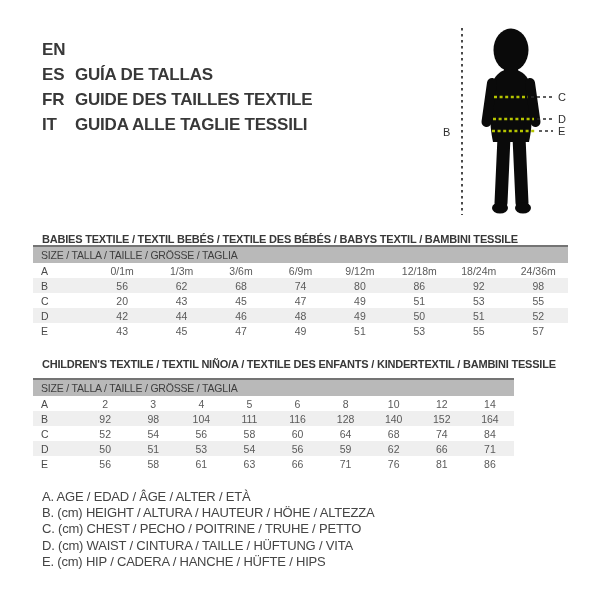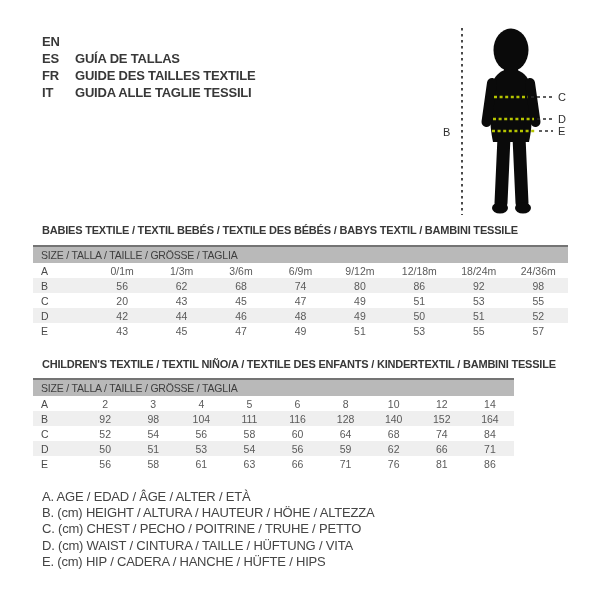--- a/index.html
+++ b/index.html
@@ -4,27 +4,27 @@
 <style>
   html,body{margin:0;padding:0;}
   body{
     width:600px;height:600px;position:relative;background:#ffffff;
     font-family:"Liberation Sans","DejaVu Sans",sans-serif;
     -webkit-font-smoothing:antialiased;
     color:#3a3a3a;overflow:hidden;
   }
   
   .langs{position:absolute;left:42px;top:33px;}
-  .lang-row{display:flex;line-height:17px;font-size:13px;font-weight:bold;letter-spacing:-.2px;color:#383838;}
+  .lang-row{display:flex;line-height:17px;font-size:17px;font-weight:bold;letter-spacing:-.2px;color:#383838;margin-top:8px;}
   .lang-row .code{width:33px;flex:0 0 33px;}
   
   .figure-wrap{position:absolute;left:440px;top:15px;width:160px;height:205px;}
   
   .sec-title{position:absolute;left:42px;font-size:11px;font-weight:bold;letter-spacing:-.2px;color:#383838;white-space:nowrap;}
-  #babies-title{top:224px;}
+  #babies-title{top:233px;}
   #children-title{top:358px;}
   
   table.size-table{position:absolute;left:33px;border-collapse:collapse;table-layout:fixed;font-size:10.5px;}
   #babies-table{top:245px;width:535px;}
   #children-table{top:378px;width:481px;}
   table.size-table thead th{
     background:#b9b9b9;border-top:2px solid #747474;
     text-align:left;font-weight:normal;color:#3e3e3e;
     padding:2px 0 2px 8px;height:12px;letter-spacing:-.2px;
   }

